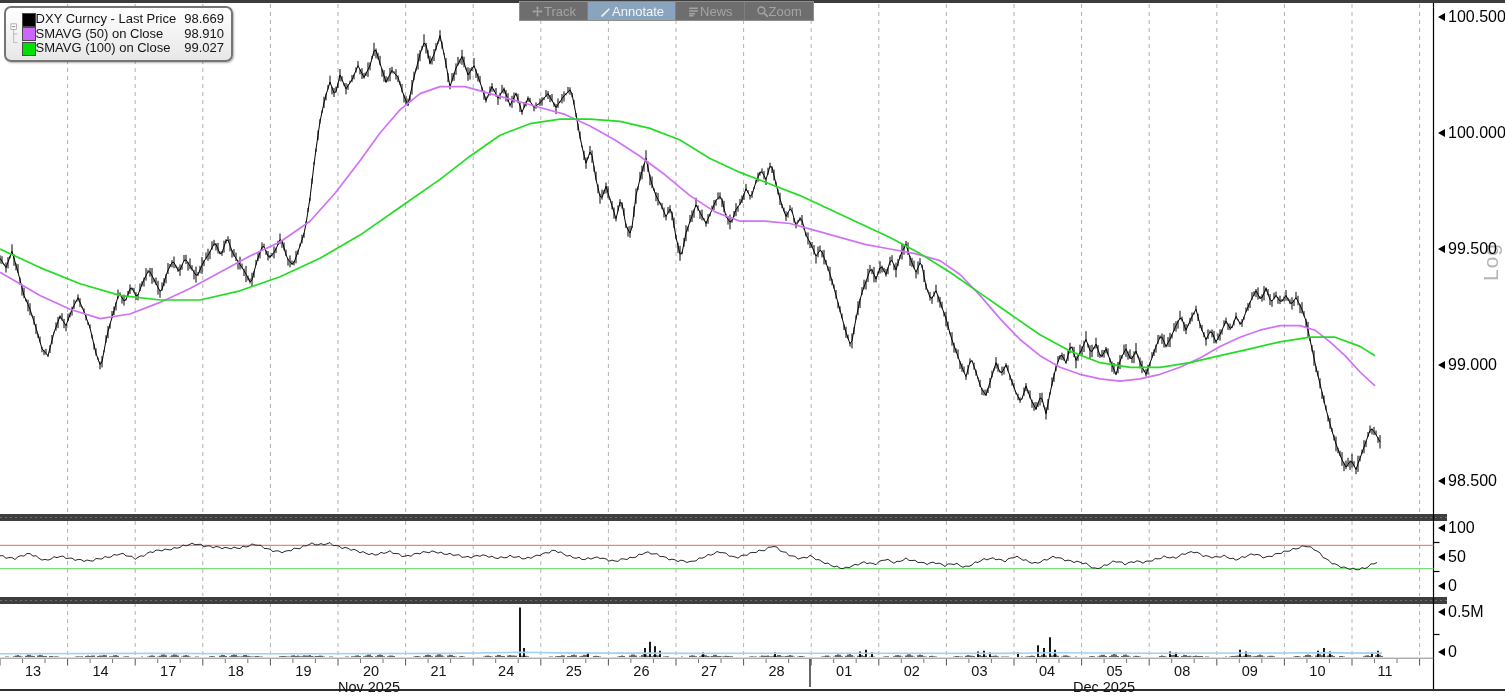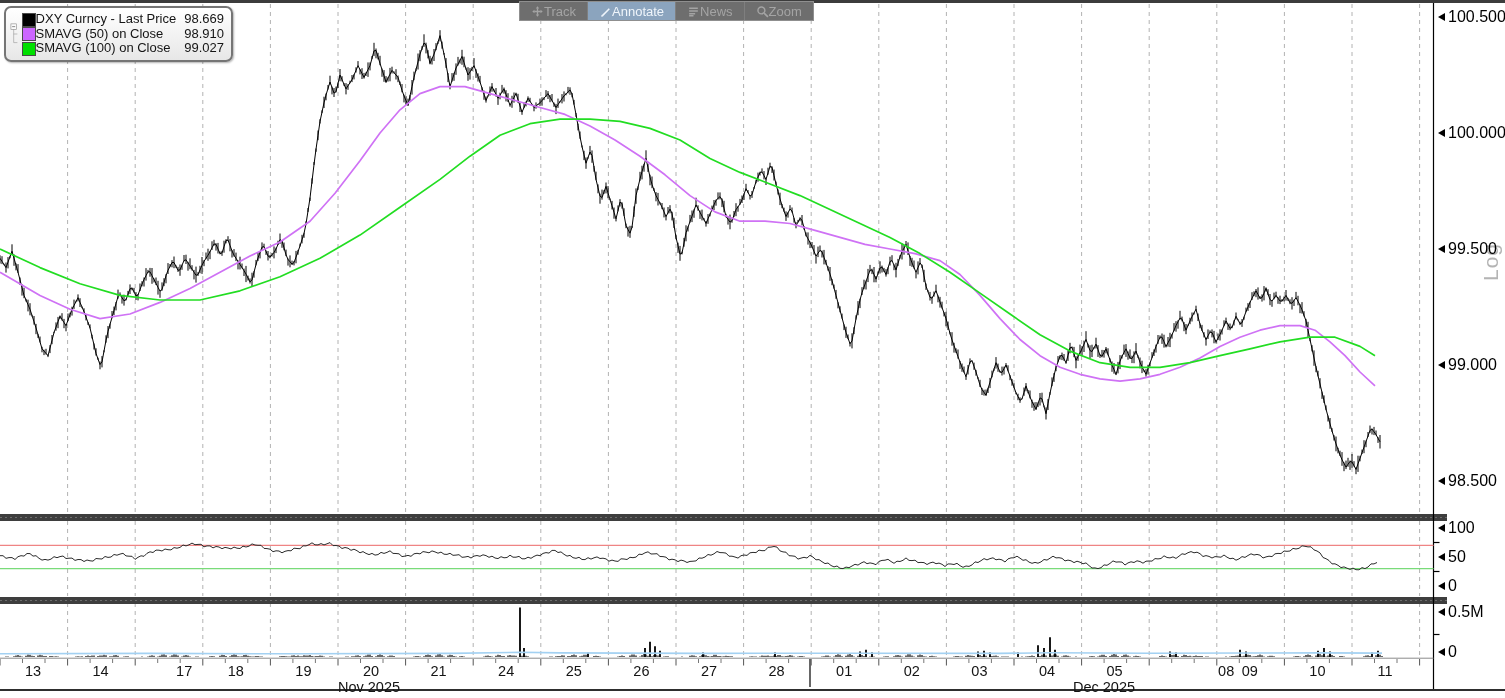--- a/index.html
+++ b/index.html
@@ -260,35 +260,35 @@
       <div class="axlabel" style="top: 249px;">99.500</div>
       <div class="axlabel" style="top: 365px;">99.000</div>
       <div class="axlabel" style="top: 481px;">98.500</div>
       <div class="axlabel" style="top: 528px;">100</div>
       <div class="axlabel" style="top: 557px;">50</div>
       <div class="axlabel" style="top: 586px;">0</div>
       <div class="axlabel" style="top: 612px;">0.5M</div>
       <div class="axlabel" style="top: 652px;">0</div>
       <div class="dlabel" style="left: 33px;">13</div>
       <div class="dlabel" style="left: 100.6px;">14</div>
-      <div class="dlabel" style="left: 168.2px; margin-left: 16px;">17</div>
+      <div class="dlabel" style="left: 168.2px;">17</div>
       <div class="dlabel" style="left: 235.8px;">18</div>
       <div class="dlabel" style="left: 303.4px;">19</div>
       <div class="dlabel" style="left: 371px;">20</div>
       <div class="dlabel" style="left: 438.6px;">21</div>
       <div class="dlabel" style="left: 506.2px;">24</div>
       <div class="dlabel" style="left: 573.8px;">25</div>
       <div class="dlabel" style="left: 641.4px;">26</div>
       <div class="dlabel" style="left: 709px;">27</div>
       <div class="dlabel" style="left: 776.6px;">28</div>
       <div class="dlabel" style="left: 844.2px;">01</div>
       <div class="dlabel" style="left: 911.8px;">02</div>
       <div class="dlabel" style="left: 979.4px;">03</div>
       <div class="dlabel" style="left: 1047px;">04</div>
       <div class="dlabel" style="left: 1114.6px;">05</div>
-      <div class="dlabel" style="left: 1182.2px; margin-left: 44px;">08</div>
+      <div class="dlabel" style="left: 1182.2px;">08</div>
       <div class="dlabel" style="left: 1249.8px;">09</div>
       <div class="dlabel" style="left: 1317.4px;">10</div>
       <div class="dlabel" style="left: 1385px;">11</div>
       <div class="mlabel" style="left: 369px;">Nov 2025</div>
       <div class="mlabel" style="left: 1104px;">Dec 2025</div>
     </div>
 </div>
 
 </body></html>

